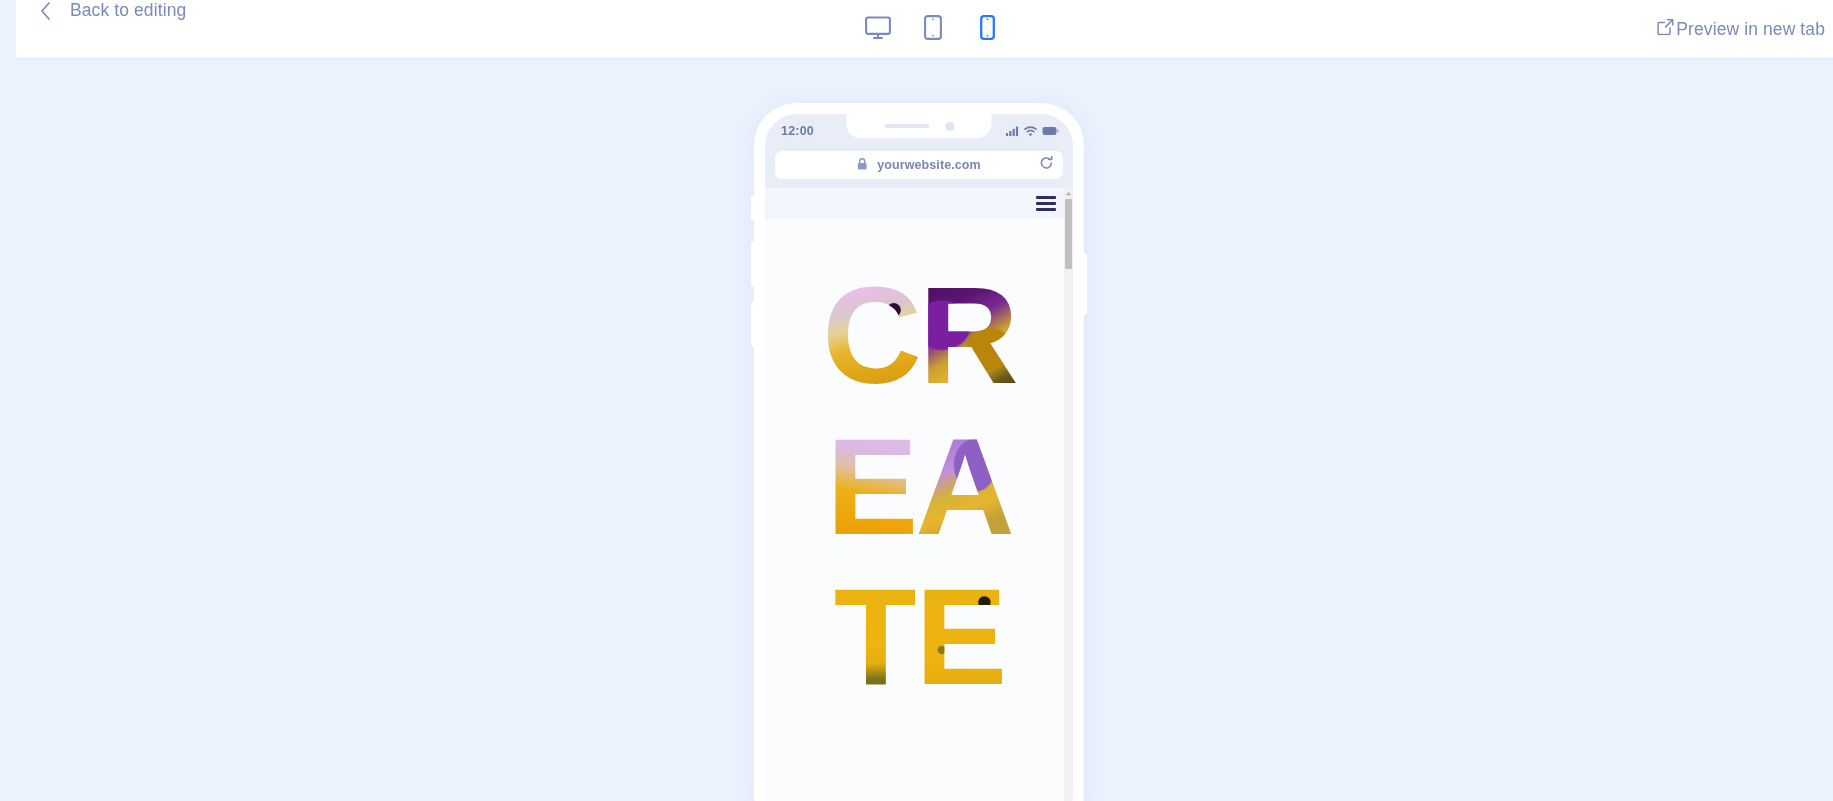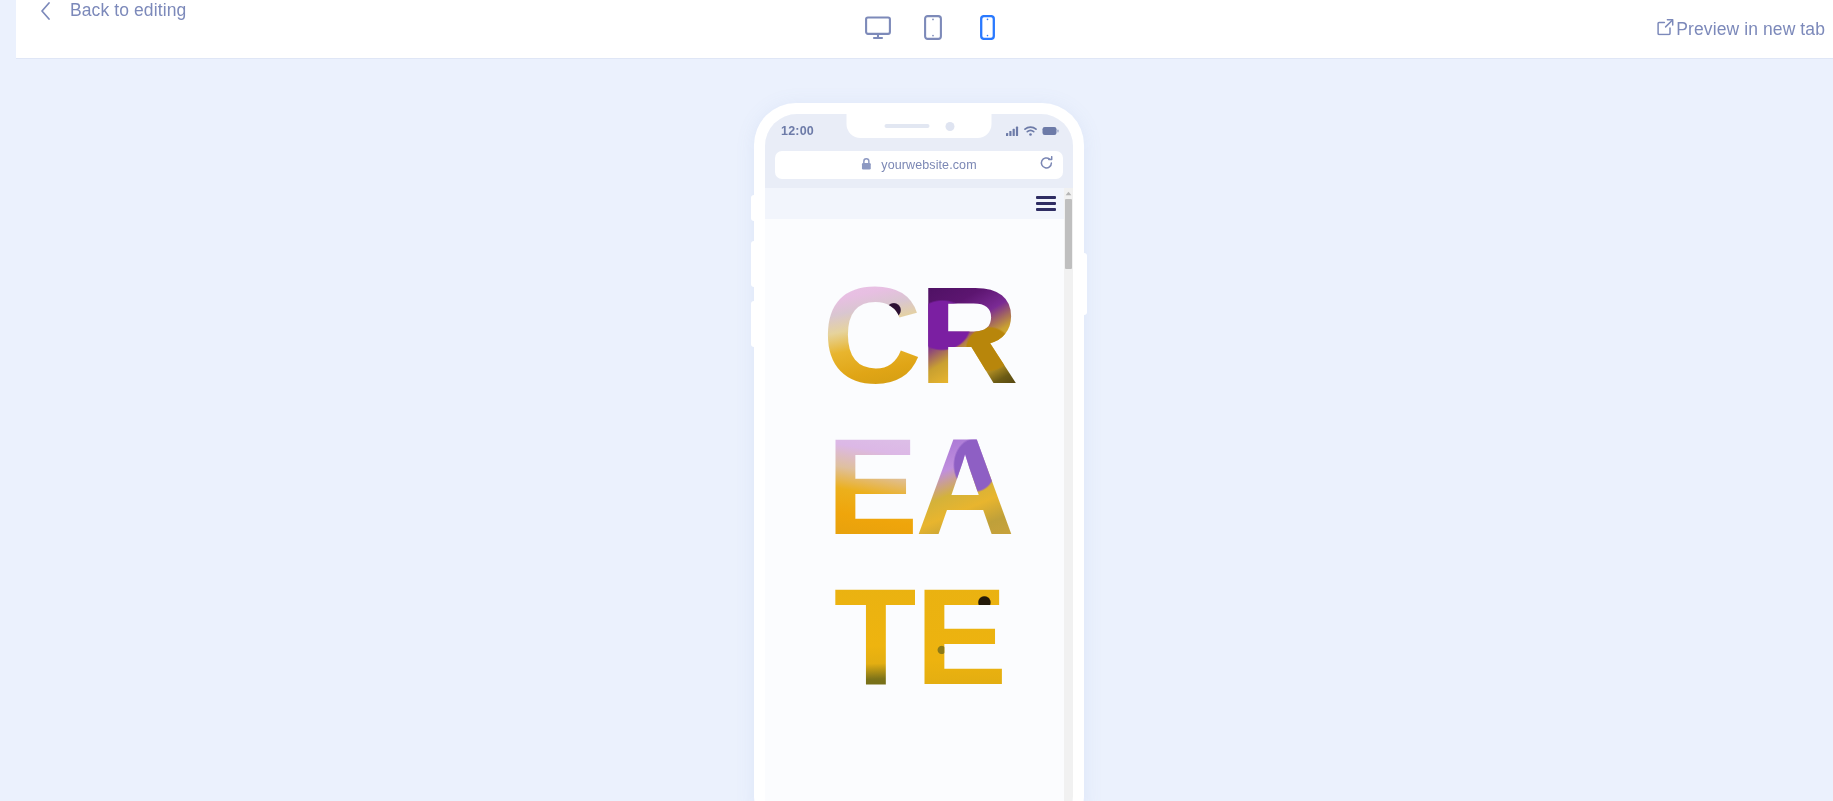--- a/index.html
+++ b/index.html
@@ -124,21 +124,21 @@
   }
   .urlbar {
     height:28px; background:#ffffff;
     border-radius:7px;
     display:flex; align-items:center;
     position:relative;
   }
   .url-center {
     position:absolute; left:50%; top:50%;
     transform:translate(-50%,-50%);
-    display:flex; align-items:center; gap:10px;
+    display:flex; align-items:center; gap:10px;font-weight:bold;
   }
   .url-text { font-size:12.5px; color:#7b87b4; letter-spacing:0.1px; }
   .reload { position:absolute; right:10px; top:50%; transform:translateY(-50%); }
 
   
   .site {
     position:relative;
     width:100%;
     height:calc(714px - 33px - 41px);
     background:#fbfcfe;

